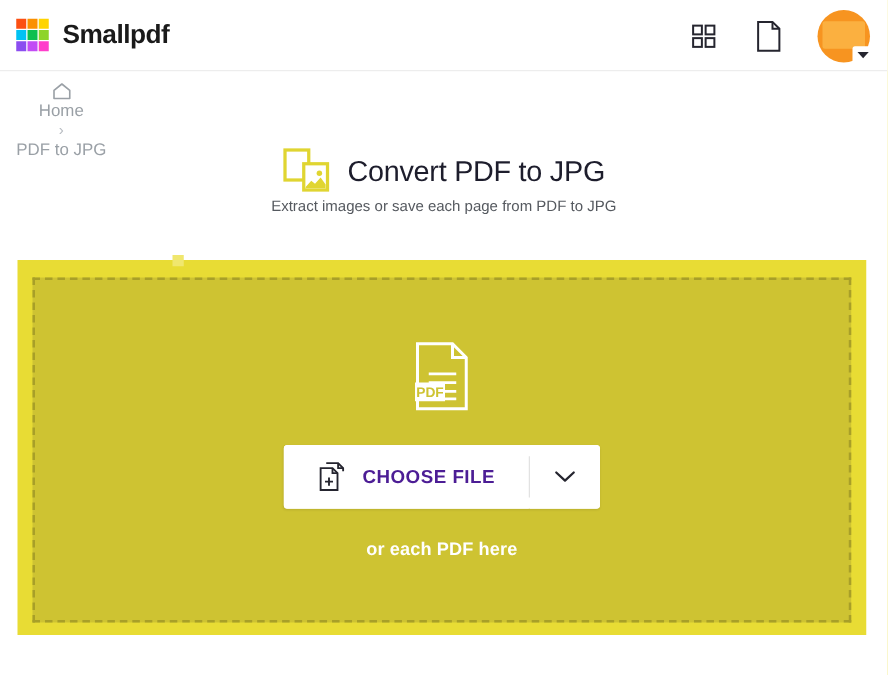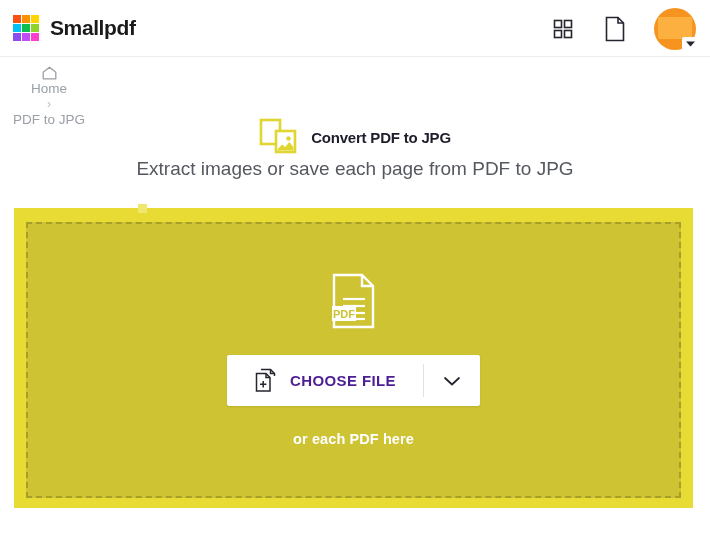--- a/index.html
+++ b/index.html
@@ -67,27 +67,27 @@
   .bc-link { color: #9aa0a6; cursor: pointer; }
   .bc-sep { color: #b8bcc2; font-size: 12px; }
   .bc-current { color: #9aa0a6; text-align: right; }
 
   
   .title-row {
     position: absolute; top: 118px; left: 0; width: 710px;
     display: flex; align-items: center; justify-content: center; gap: 14px;
   }
   .title-text {
-    font-size: 15px; font-weight: bold; color: #1d1d2c;
+    font-size: 23px; font-weight: normal; color: #1d1d2c;
     letter-spacing: -0.2px;
   }
   .subtitle {
     position: absolute; top: 158px; left: 0; width: 710px;
     text-align: center;
-    font-size: 19px; color: #55595f;
+    font-size: 12px; color: #55595f;
   }
 
   
   .drop-outer {
     position: absolute;
     left: 14px; top: 208px;
     width: 679px; height: 300px;
     background: #e8dc34;
   }
   .drop-notch {

